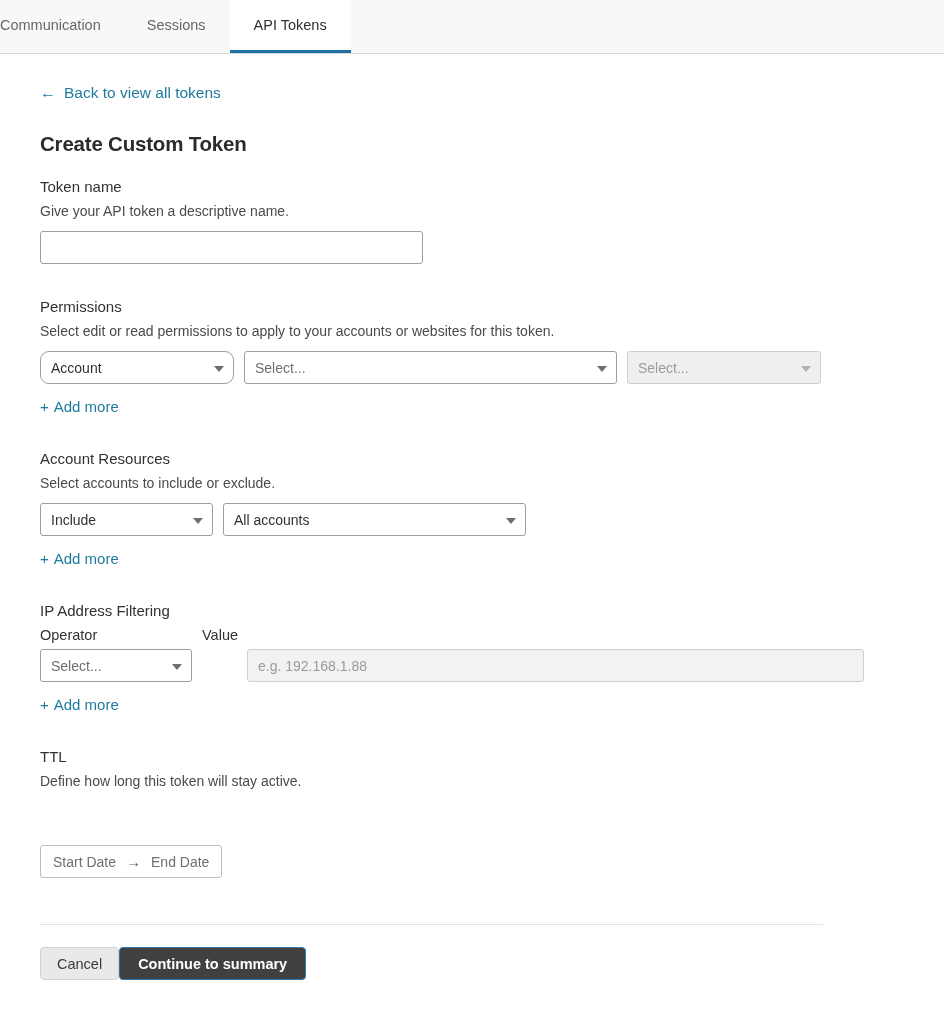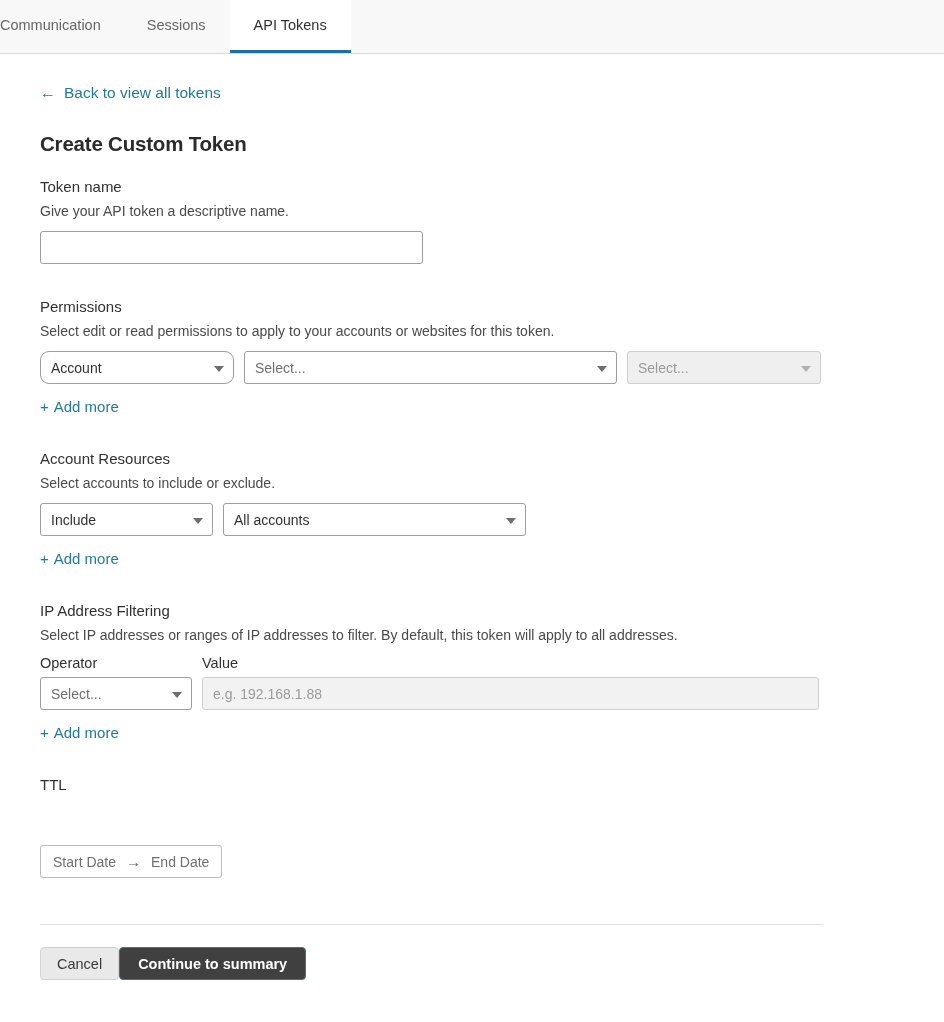--- a/index.html
+++ b/index.html
@@ -162,20 +162,21 @@
   .value-input {
     width: 617px;
     height: 33px;
     border: 1px solid #cfcfcf;
     border-radius: 3px;
     background: #f2f2f2;
     color: #313131;
     font-size: 14px;
     padding: 0 10px;
     font-family: "Liberation Sans", sans-serif;
+    margin-left: 45px;
   }
   .value-input::placeholder { color: #9b9b9b; }
 
   
   .daterange {
     display: inline-flex;
     align-items: center;
     height: 33px;
     border: 1px solid #bdbdbd;
     border-radius: 3px;
@@ -296,41 +297,41 @@
     </div>
     <div class="addmore">
       <span class="plus">+</span>
       <span>Add more</span>
     </div>
   </div>
 
   
   <div class="section gap-lg">
     <div class="field-label">IP Address Filtering</div>
-    <div class="field-help">Select IP addresses or ranges of IP addresses to filter. By default, this token will apply to all addresses.</div>
     <div class="sub-labels">
       <div class="sub-label first">Operator</div>
       <div class="sub-label">Value</div>
     </div>
     <div class="row">
       <div class="select w-operator placeholder">
         <span>Select...</span>
         <span class="caret"></span>
       </div>
       <input class="value-input" type="text" placeholder="e.g. 192.168.1.88" style="">
     </div>
     <div class="addmore">
       <span class="plus">+</span>
       <span>Add more</span>
     </div>
   </div>
 
   
   <div class="section gap-lg">
     <div class="field-label">TTL</div>
+    <div class="field-help">Define how long this token will stay active.</div>
     <div class="daterange">
       <span>Start Date</span>
       <span class="date-sep">→</span>
       <span>End Date</span>
     </div>
   </div>
 
   <hr class="divider">
 
   <div class="actions">

